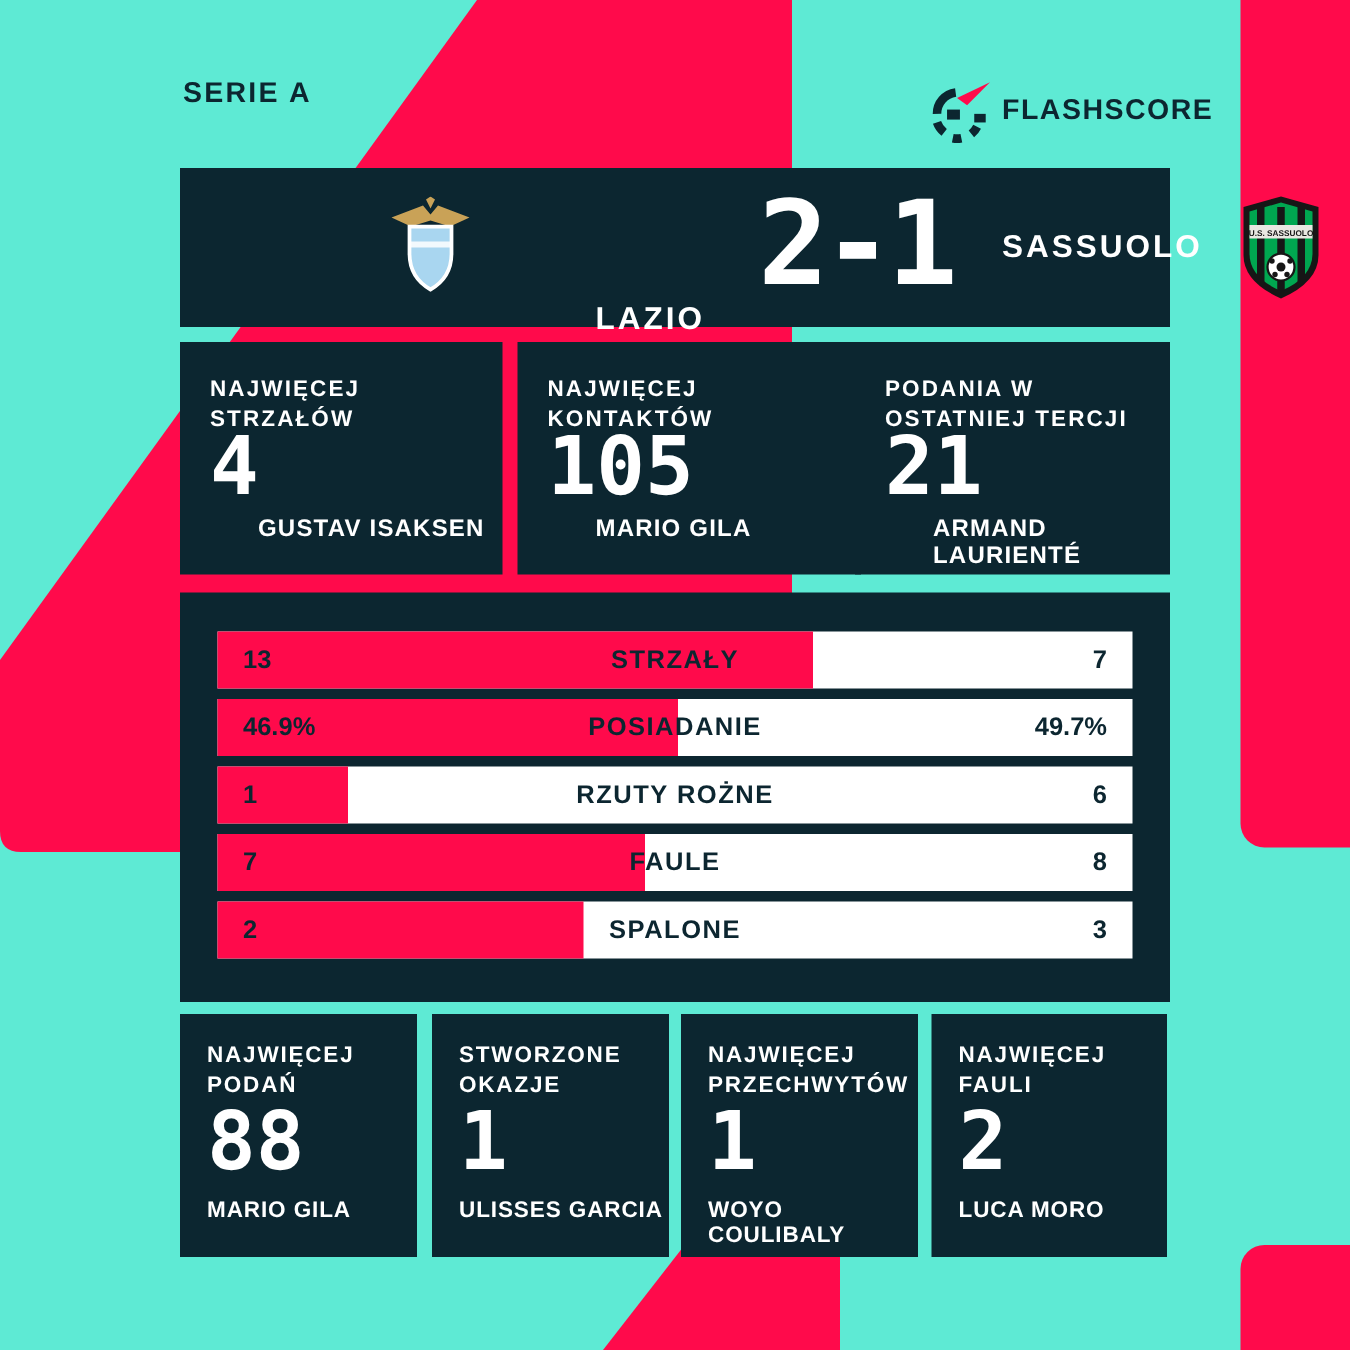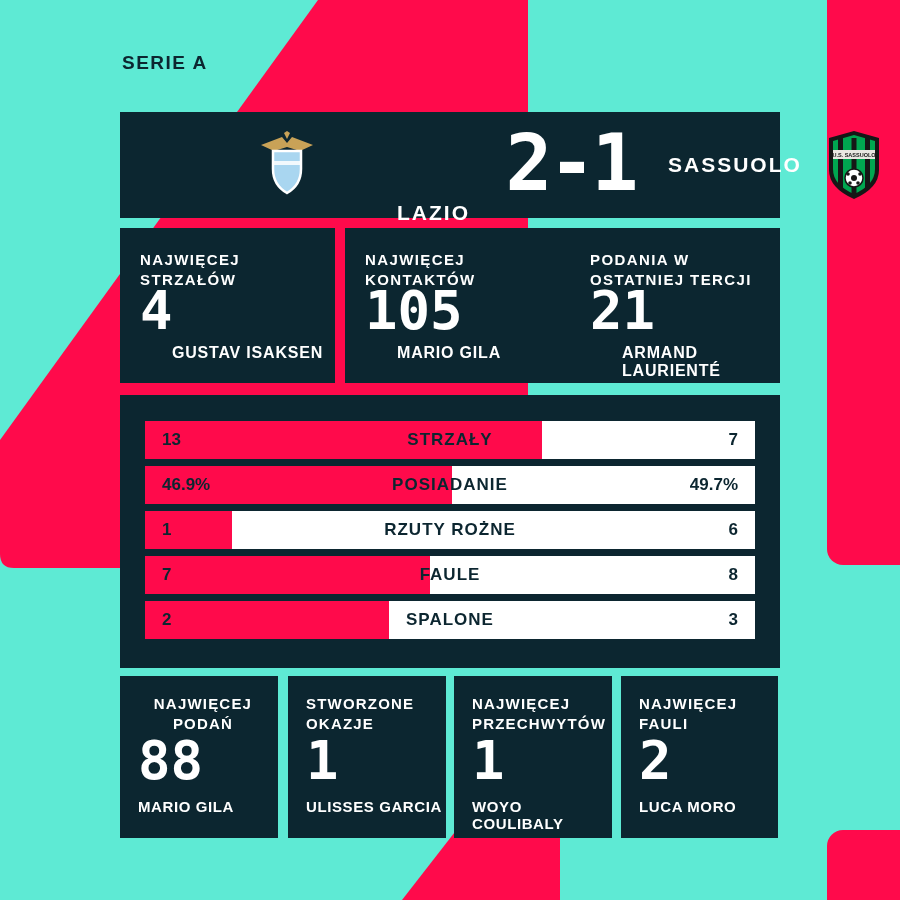--- a/index.html
+++ b/index.html
@@ -53,21 +53,21 @@
   .bar-fill{position:absolute;left:0;top:0;bottom:0;background:var(--pink);}
   .bar-val{position:absolute;top:0;height:38px;display:flex;align-items:center;
            font-size:17px;font-weight:bold;color:#0c2630;}
   .bar-val.l{left:17px;} .bar-val.r{right:17px;}
   .bar-label{position:absolute;left:0;right:0;top:0;height:38px;display:flex;
              align-items:center;justify-content:center;font-size:17px;font-weight:bold;
              letter-spacing:1px;color:#0c2630;}
 
   
   .bbox{position:absolute;top:676px;height:162px;background:#0c2630;color:#fff;}
-  .bbox-1{left:120px;width:158px;text-align:center;}
+  .bbox-1{left:120px;width:158px;}
   .bbox-2{left:288px;width:158px;}
   .bbox-3{left:454px;width:158px;}
   .bbox-4{left:621px;width:157px;}
   .blabel{position:absolute;left:18px;right:10px;top:18px;font-size:15px;font-weight:bold;
           letter-spacing:1.2px;line-height:1.35;}
   .bnum{position:absolute;left:18px;top:58px;font-family:"DejaVu Sans Mono", monospace;
         font-weight:bold;font-size:54px;line-height:1;}
   .bname{position:absolute;left:18px;top:122px;font-size:15px;font-weight:bold;
          letter-spacing:0.6px;}
 </style>
@@ -77,20 +77,36 @@
 <div id="canvas" style="--pink:#ff0a4b;">
 
   <svg id="bg-svg">
     <path d="M318,0 L528,0 L528,552 Q528,568 512,568 L14,568 Q0,568 0,554 L0,440 Z" fill="#ff0a4b"></path>
     <polygon points="458,828 560,828 560,900 402,900" fill="#ff0a4b"></polygon>
   </svg>
   <div class="band-right-top"></div>
   <div class="band-right-bottom"></div>
 
   <div class="abs league">SERIE A</div>
+  <div class="abs brand">
+    <span>
+      <svg width="42" height="44" viewBox="0 0 44 46">
+        <g fill="none" stroke="#0c2630" stroke-width="6">
+          <path d="M20,10 A15,15 0 0,0 7,25"></path>
+          <path d="M7,31 A15,15 0 0,0 12,38" stroke-width="6"></path>
+          <path d="M18,42 A15,15 0 0,0 24,42"></path>
+          <path d="M31,39 A15,15 0 0,0 35,34"></path>
+        </g>
+        <rect x="33" y="25" width="8" height="6" fill="#0c2630"></rect>
+        <polygon points="21,14 44,3 28,19" fill="#ff0a4b"></polygon>
+        <rect x="14" y="22" width="9" height="7" fill="#0c2630"></rect>
+      </svg>
+    </span>
+    <span class="brand-text">FLASHSCORE</span>
+  </div>
 
   <div class="abs header">
     <div class="crest crest-home">
       <svg width="54" height="68" viewBox="0 0 54 68">
         <polygon points="1,14 22,6 27,12 32,6 53,14 40,20 27,16 14,20" fill="#c9a257"></polygon>
         <polygon points="24,2 27,8 30,2 27,0" fill="#c9a257"></polygon>
         <path d="M13,20 h28 v18 q0,16 -14,24 q-14,-8 -14,-24 Z" fill="#a9d6f0" stroke="#ffffff" stroke-width="2.5"></path>
         <rect x="13" y="30" width="28" height="4" fill="#ffffff" opacity="0.85"></rect>
       </svg>
     </div>

